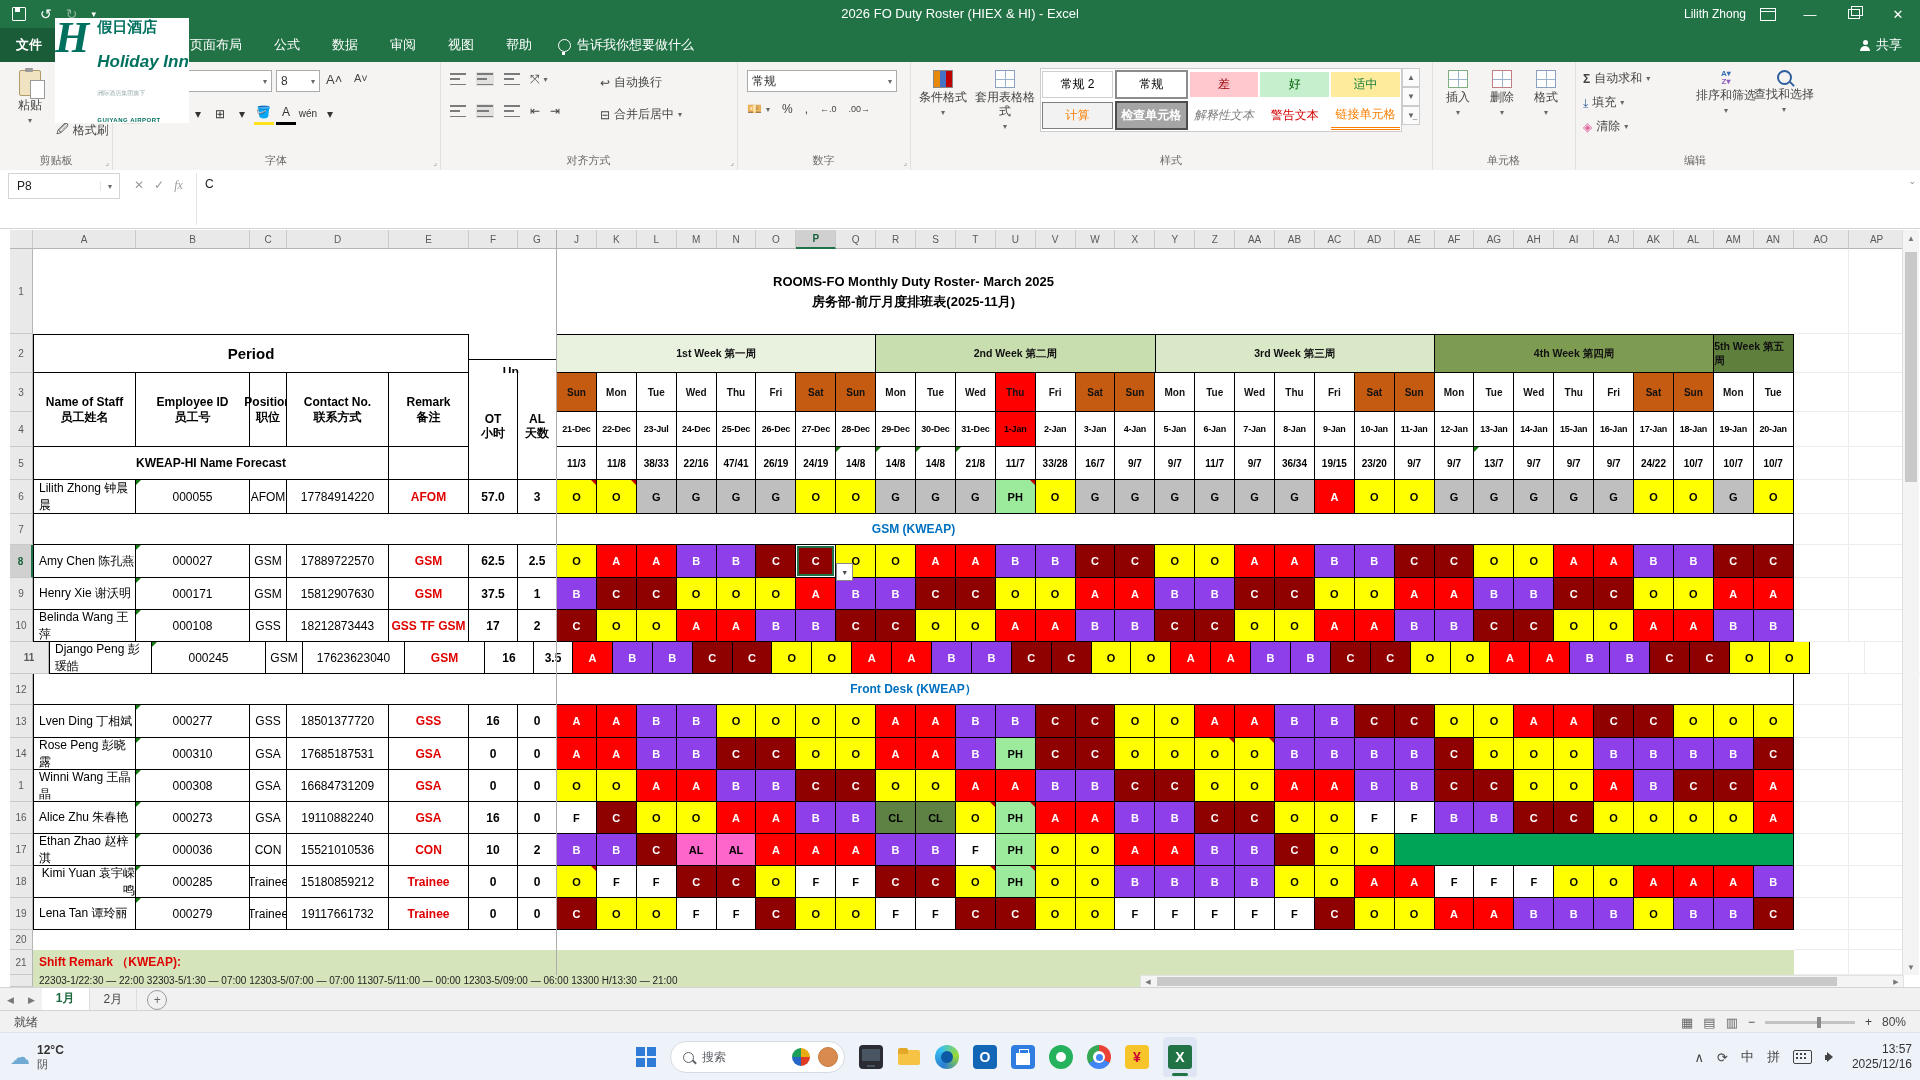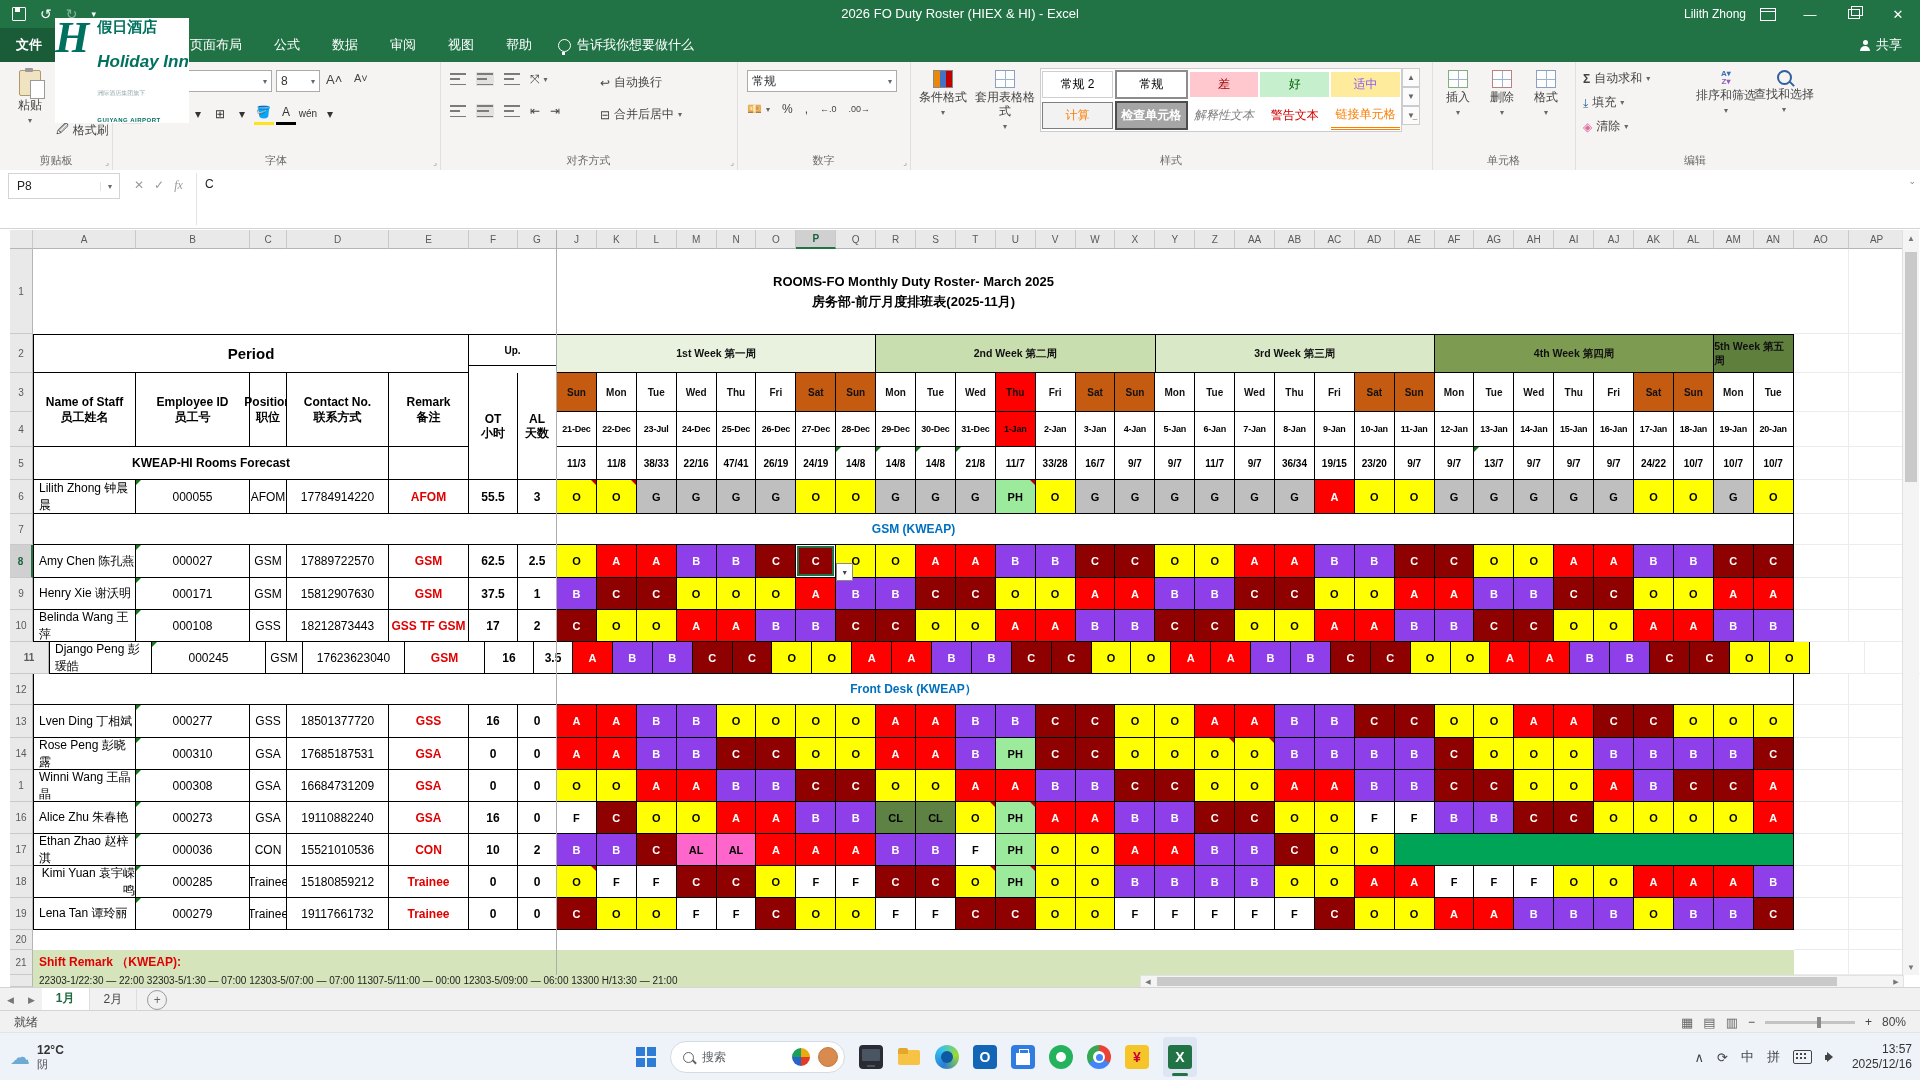--- a/index.html
+++ b/index.html
@@ -52,21 +52,21 @@
     linear-gradient(#fff,#fff);position:relative;}
   .grid-ic:before{content:"";position:absolute;inset:0;background:
     linear-gradient(90deg,transparent 48%,#9db4d0 48%,#9db4d0 55%,transparent 55%),
     linear-gradient(0deg,transparent 44%,#9db4d0 44%,#9db4d0 52%,transparent 52%);}
   .cf-ic{width:18px;height:16px;background:linear-gradient(90deg,#e8890c 33%,#4472c4 33%,#4472c4 66%,#c00000 66%);border:1px solid #888;}
   .style-item{height:25px;display:flex;align-items:center;justify-content:center;font-size:12px;flex:1;margin:1px;white-space:nowrap;overflow:hidden;}
   .s-normal2{background:#fff;border:1px solid #cfcfcf;color:#000;}
   .s-normal{background:#fff;border:2px solid #8c8c8c;color:#000;}
   .s-bad{background:#ffc7ce;color:#9c0006;}
   .s-good{background:#c6efce;color:#006100;}
-  .s-neutral{background:#ffeb9c;color:#8b5cf6;}
+  .s-neutral{background:#ffeb9c;color:#15803d;}
   .s-calc{background:#f2f2f2;color:#fa7d00;border:1px solid #7f7f7f;}
   .s-check{background:#a5a5a5;color:#fff;border:2px solid #4d4d4d;font-weight:bold;}
   .s-expl{background:#fff;color:#7f7f7f;font-style:italic;}
   .s-warn{background:#fff;color:#d40000;}
   .s-link{background:#fff;color:#fa7d00;border-bottom:3px double #fa7d00;}
   .gal-arr{width:16px;height:17px;border:1px solid #ccc;background:#fbfbfb;display:flex;align-items:center;justify-content:center;font-size:8px;color:#666;}
   .mag{width:11px;height:11px;border:2px solid #2f5f9e;border-radius:50%;position:relative;display:inline-block;}
   .mag:after{content:"";position:absolute;width:6px;height:2px;background:#2f5f9e;transform:rotate(45deg);right:-5px;bottom:-2px;}
   .sortico{display:flex;flex-direction:column;font-size:8px;line-height:8px;font-weight:bold;}
   .sortico .a{color:#3a6fb5;} .sortico .z{color:#8c5fc0;}
@@ -486,21 +486,21 @@
         <div class="c titlecell" style="width: 1761px; height: 85px;">
           <div class="t1">ROOMS-FO Monthly Duty Roster- March 2025</div>
           <div class="t2">房务部-前厅月度排班表(2025-11月)</div>
         </div>
         <div class="c fc" style="width: 55px; height: 85px;"></div>
         <div class="c fc" style="width: 57px; height: 85px;"></div>
       </div>
       <div class="row" style="height: 39px;">
         <div class="c rn" style="width: 23px; height: 39px;">2</div>
         <div class="c tc bl bt" style="width: 436px; height: 39px; font-weight: bold; font-size: 15px;">Period</div>
-        <div class="c tc bt" style="width: 88px; height: 32px; font-weight: bold; font-size: 10px;">Up.</div>
+        <div class="c tc bt" style="width: 88px; height: 26px; font-weight: bold; font-size: 12px; margin-top: 25px;">Up.</div>
         <div class="c tc bt weekband" style="width: 319.226px; height: 39px; background: rgb(233, 241, 223);">1st Week 第一周</div>
         <div class="c tc bt weekband" style="width: 279.323px; height: 39px; background: rgb(201, 222, 175);">2nd Week 第二周</div>
         <div class="c tc bt weekband" style="width: 279.323px; height: 39px; background: rgb(217, 232, 198);">3rd Week 第三周</div>
         <div class="c tc bt weekband" style="width: 279.323px; height: 39px; background: rgb(126, 155, 82);">4th Week 第四周</div>
         <div class="c tc bt weekband" style="width: 79.8065px; height: 39px; background: rgb(95, 127, 60);">5th Week 第五周</div>
         <div class="c fc" style="width: 55px; height: 39px;"></div>
         <div class="c fc" style="width: 57px; height: 39px;"></div>
       </div>
       <div class="row" style="height: 39px;">
         <div class="c rn" style="width: 23px; height: 39px;">3</div>
@@ -613,21 +613,21 @@
         <div class="c fc" style="width: 55px; height: 33px;"></div>
         <div class="c fc" style="width: 57px; height: 33px;"></div>
       </div>
       <div class="row" style="height: 34px;">
         <div class="c rn" style="width: 23px; height: 34px;">6</div>
         <div class="c tc bl namec" style="width: 103px; height: 34px;">Lilith Zhong 钟晨晨</div>
         <div class="c tc idc flag" style="width: 114px; height: 34px;">000055</div>
         <div class="c tc idc" style="width: 37px; height: 34px;">AFOM</div>
         <div class="c tc idc" style="width: 102px; height: 34px;">17784914220</div>
         <div class="c tc remc" style="width: 80px; height: 34px;">AFOM</div>
-        <div class="c tc otc" style="width: 49px; height: 34px;">55.5</div>
+        <div class="c tc otc" style="width: 49px; height: 34px;">57.0</div>
         <div class="c tc otc" style="width: 39px; height: 34px;">3</div>
         <div class="c tc shift cmt" style="width: 39.9032px; height: 34px; background: rgb(255, 255, 0); color: rgb(0, 0, 0);">O</div>
         <div class="c tc shift cmt" style="width: 39.9032px; height: 34px; background: rgb(255, 255, 0); color: rgb(0, 0, 0);">O</div>
         <div class="c tc shift" style="width: 39.9032px; height: 34px; background: rgb(191, 191, 191); color: rgb(0, 0, 0);">G</div>
         <div class="c tc shift" style="width: 39.9032px; height: 34px; background: rgb(191, 191, 191); color: rgb(0, 0, 0);">G</div>
         <div class="c tc shift" style="width: 39.9032px; height: 34px; background: rgb(191, 191, 191); color: rgb(0, 0, 0);">G</div>
         <div class="c tc shift" style="width: 39.9032px; height: 34px; background: rgb(191, 191, 191); color: rgb(0, 0, 0);">G</div>
         <div class="c tc shift" style="width: 39.9032px; height: 34px; background: rgb(255, 255, 0); color: rgb(0, 0, 0);">O</div>
         <div class="c tc shift" style="width: 39.9032px; height: 34px; background: rgb(255, 255, 0); color: rgb(0, 0, 0);">O</div>
         <div class="c tc shift" style="width: 39.9032px; height: 34px; background: rgb(191, 191, 191); color: rgb(0, 0, 0);">G</div>
@@ -1163,21 +1163,21 @@
           <span>职位</span>
         </div>
         <div class="lb hd two" style="left: 254px; top: 0px; width: 102px; height: 74px;">
           <span>Contact No.</span>
           <span>联系方式</span>
         </div>
         <div class="lb hd two" style="left: 356px; top: 0px; width: 80px; height: 74px;">
           <span>Remark</span>
           <span>备注</span>
         </div>
-        <div class="lb hd" style="left: 0px; top: 74px; width: 356px; height: 33px; border-left: 1px solid rgb(0, 0, 0);">KWEAP-HI Rooms Forecast</div>
+        <div class="lb hd" style="left: 0px; top: 74px; width: 356px; height: 33px; border-left: 1px solid rgb(0, 0, 0);">KWEAP-HI Name Forecast</div>
         <div class="lb" style="left: 356px; top: 74px; width: 80px; height: 33px;"></div>
         <div class="lb hd two" style="left: 436px; top: 0px; width: 49px; height: 107px;">
           <span>OT</span>
           <span>小时</span>
         </div>
         <div class="lb hd two" style="left: 485px; top: 0px; width: 39px; height: 107px;">
           <span>AL</span>
           <span>天数</span>
         </div>
       </div>

